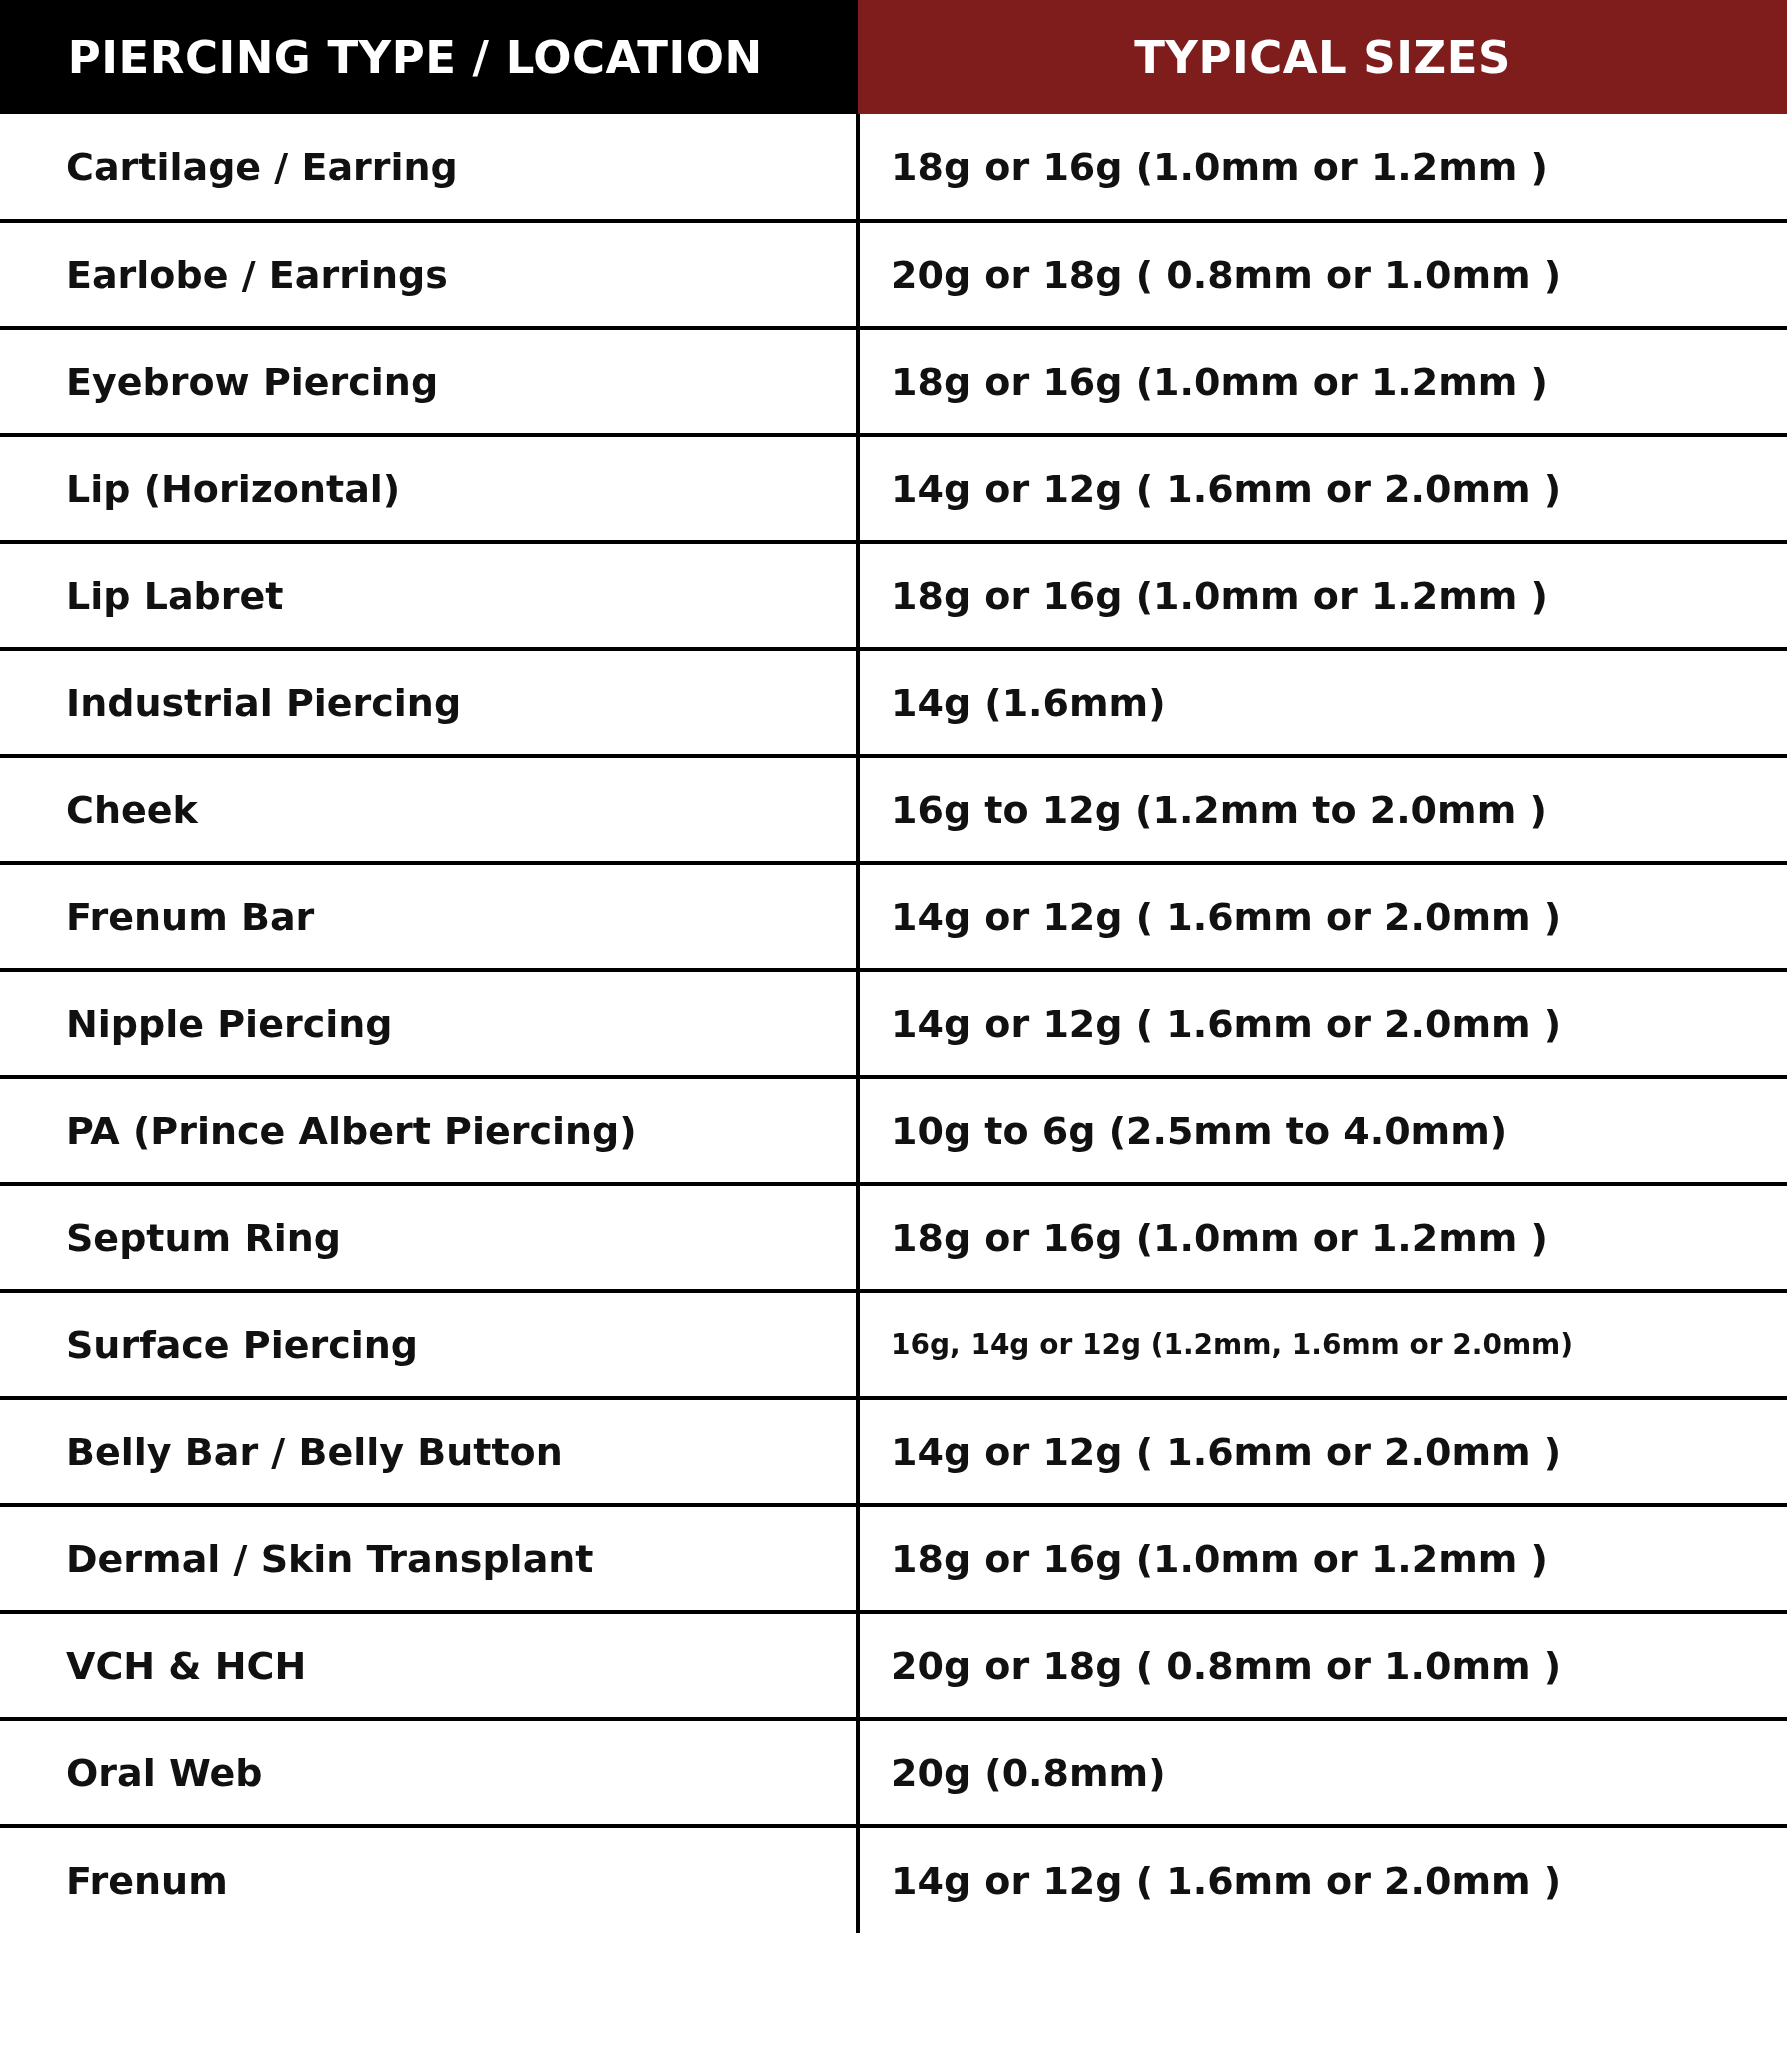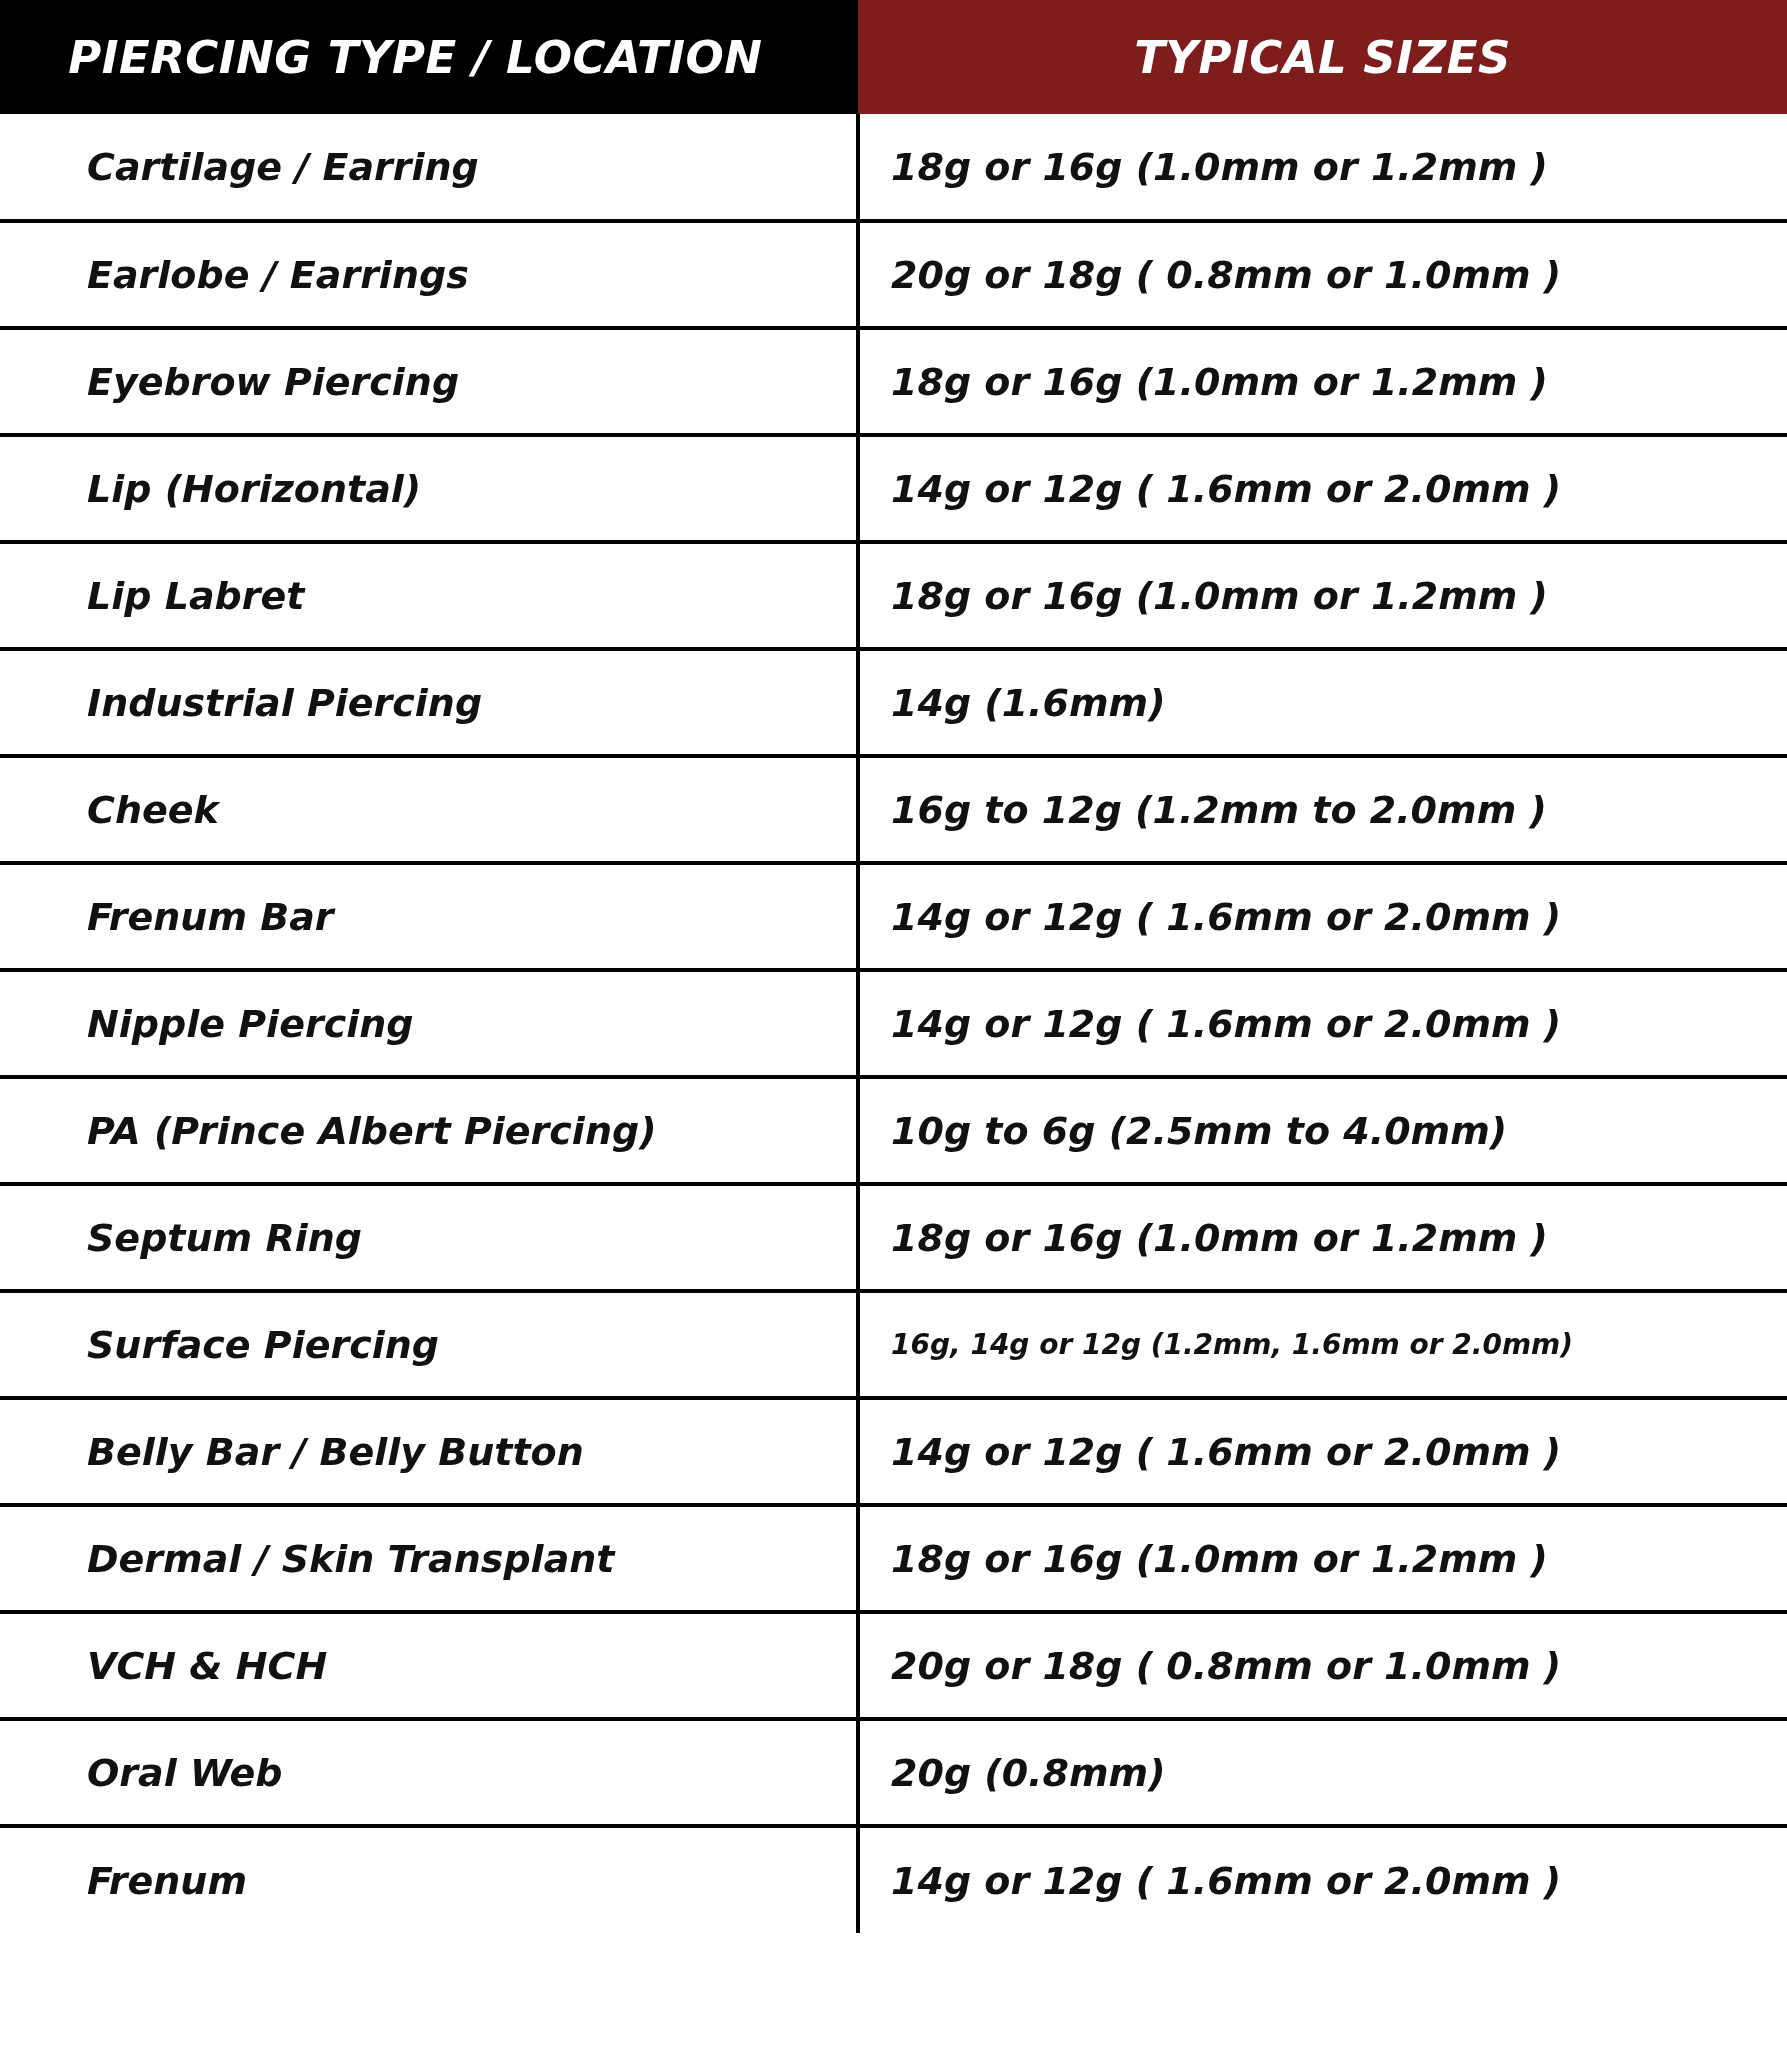--- a/index.html
+++ b/index.html
@@ -9,21 +9,20 @@
   }
   body {
     width: 1787px;
     font-family: "Liberation Sans", sans-serif;
     -webkit-font-smoothing: antialiased;
   }
   .sheet {
     width: 1431px;
     box-sizing: border-box;
     background: #ffffff;
-    font-style: italic;
   }
   table.size-table {
     width: 100%;
     border-collapse: collapse;
     table-layout: fixed;
   }
   table.size-table col.col-type { width: 858px; }
   table.size-table col.col-size { width: 929px; }
 
   thead th {
@@ -55,21 +54,21 @@
     vertical-align: middle;
     font-size: 38px;
     font-weight: bold;
     color: #111111;
     font-family: "DejaVu Sans", sans-serif;
     white-space: nowrap;
     overflow: hidden;
   }
   tbody td.c-type {
     border-right: 4.6px solid #000000;
-    padding-left: 87px;
+    padding-left: 66px;
     padding-right: 13px;
     margin-top: 44px;
   }
   tbody td.c-size {
     padding-left: 31px;
     padding-right: 24px;
   }
   tbody tr:last-child td {
     border-bottom: none;
   }

